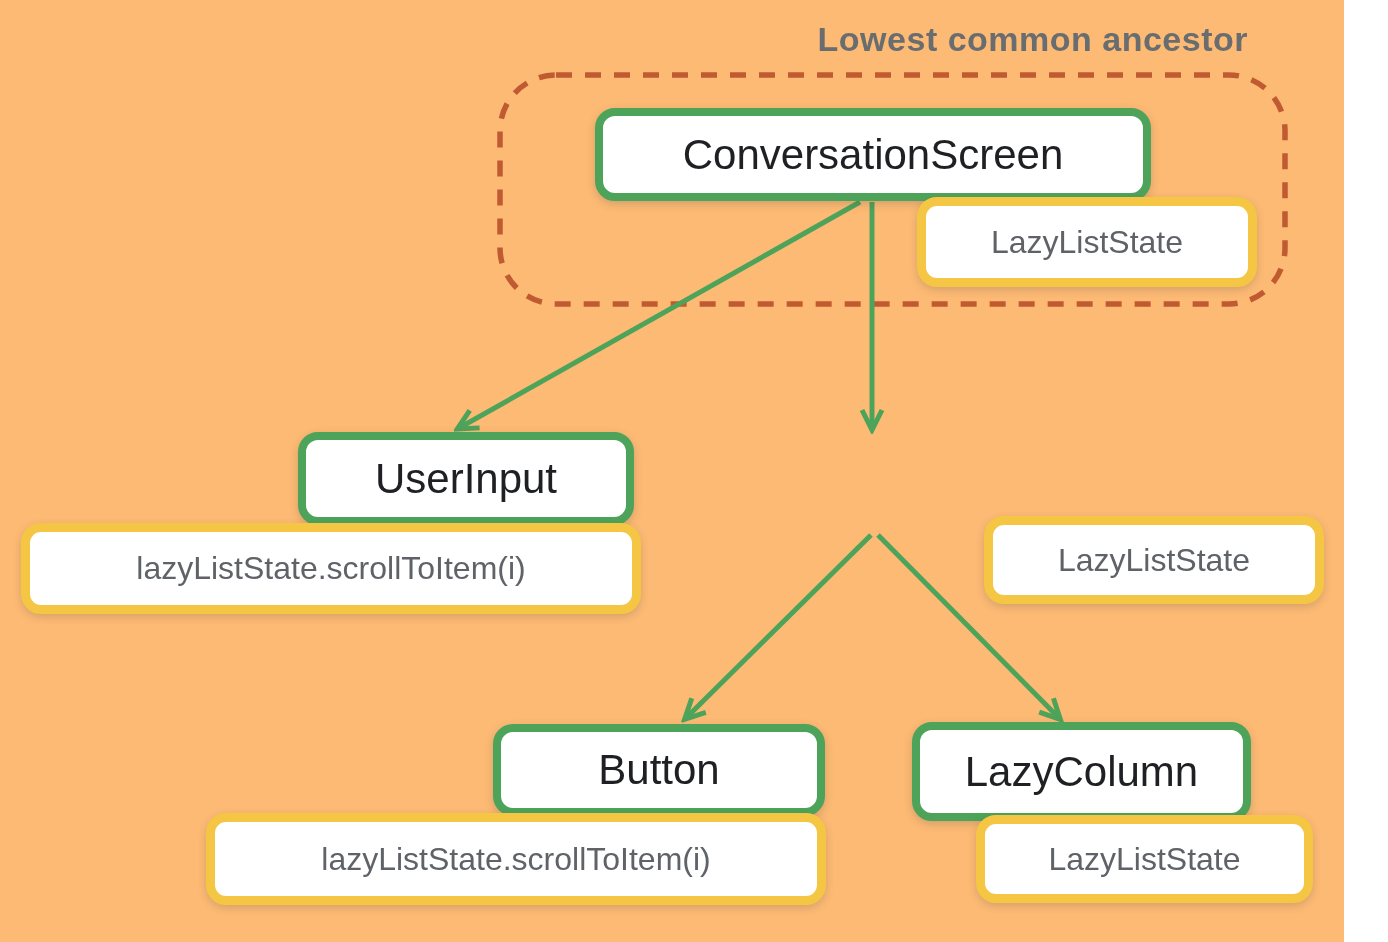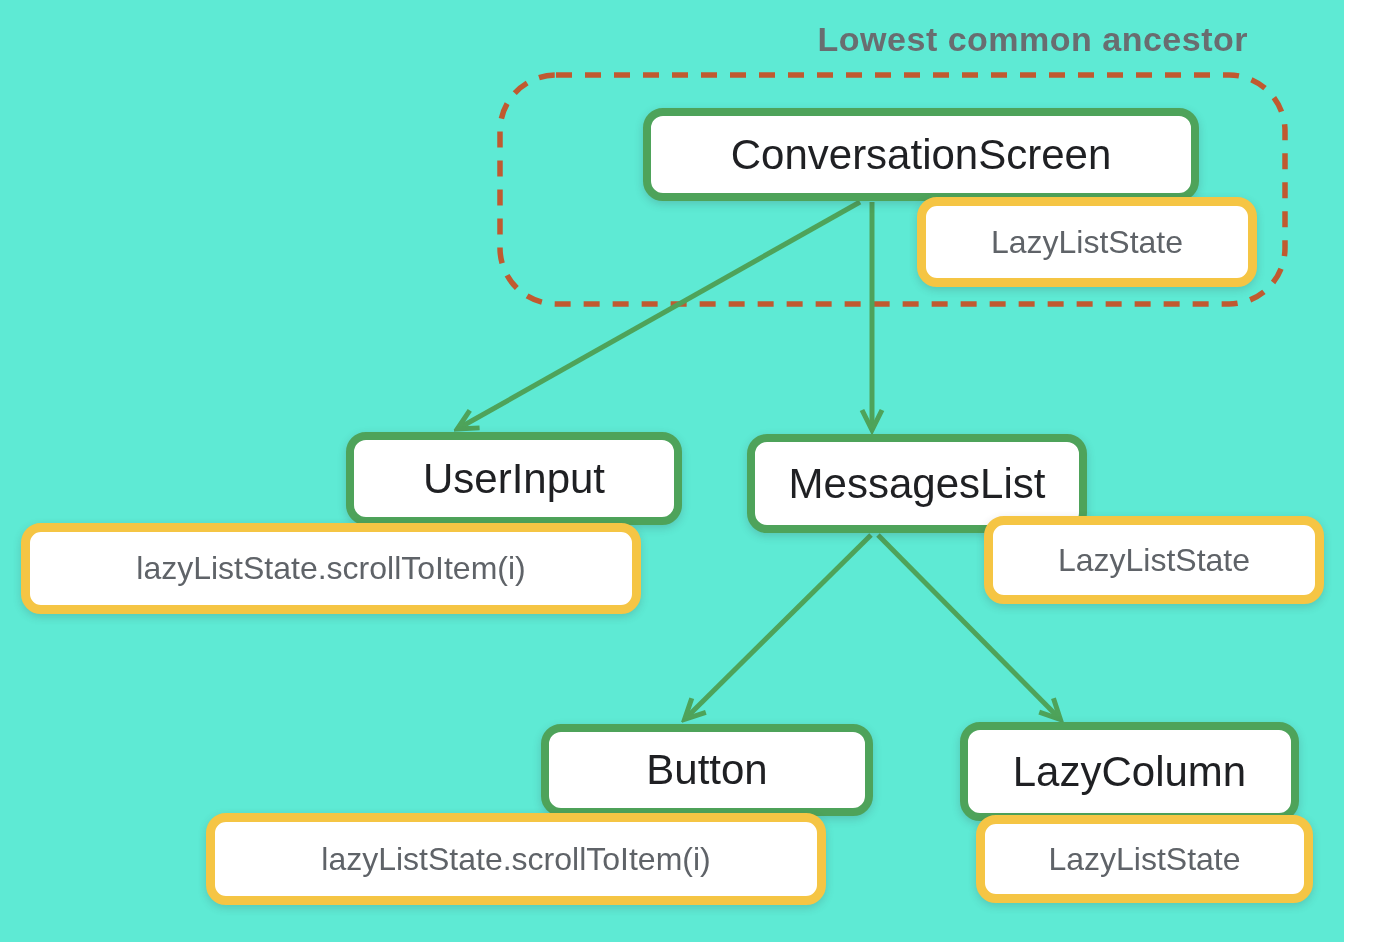--- a/index.html
+++ b/index.html
@@ -3,21 +3,21 @@
 <meta charset="utf-8">
 <style>
   * { margin: 0; padding: 0; box-sizing: border-box; }
   html, body { background: #ffffff; }
   body { font-family: "Liberation Sans", sans-serif; }
 
   .stage {
     position: relative;
     width: 1344px;
     height: 942px;
-    background: #5eead4;
+    background: #fdba74;
     overflow: hidden;
   }
 
   .lca-title {
     position: absolute;
     top: 20px;
     right: 96px;
     width: 560px;
     text-align: right;
     font-size: 34px;
@@ -44,21 +44,20 @@
     border-radius: 20px;
     white-space: nowrap;
   }
 
   .node {
     border: 8px solid #4ea35a;
     color: #1f2023;
     font-size: 42px;
     box-shadow: 0 3px 8px rgba(60,64,67,0.22);
     z-index: 2;
-    margin-left: 48px;
   }
 
   .badge {
     border: 9px solid #f5c544;
     color: #5f6368;
     font-size: 32px;
     box-shadow: 0 3px 8px rgba(60,64,67,0.20);
     z-index: 3;
   }
 
@@ -99,23 +98,20 @@
   </svg>
 
   <div class="node pos-conversation">
     <span>ConversationScreen</span>
   </div>
 
   <div class="node pos-userinput">
     <span>UserInput</span>
   </div>
 
-  <div class="node pos-messageslist">
-    <span>MessagesList</span>
-  </div>
 
   <div class="node pos-lazycolumn">
     <span>LazyColumn</span>
   </div>
 
   <div class="node pos-button">
     <span>Button</span>
   </div>
 
   <div class="badge pos-state-top">

